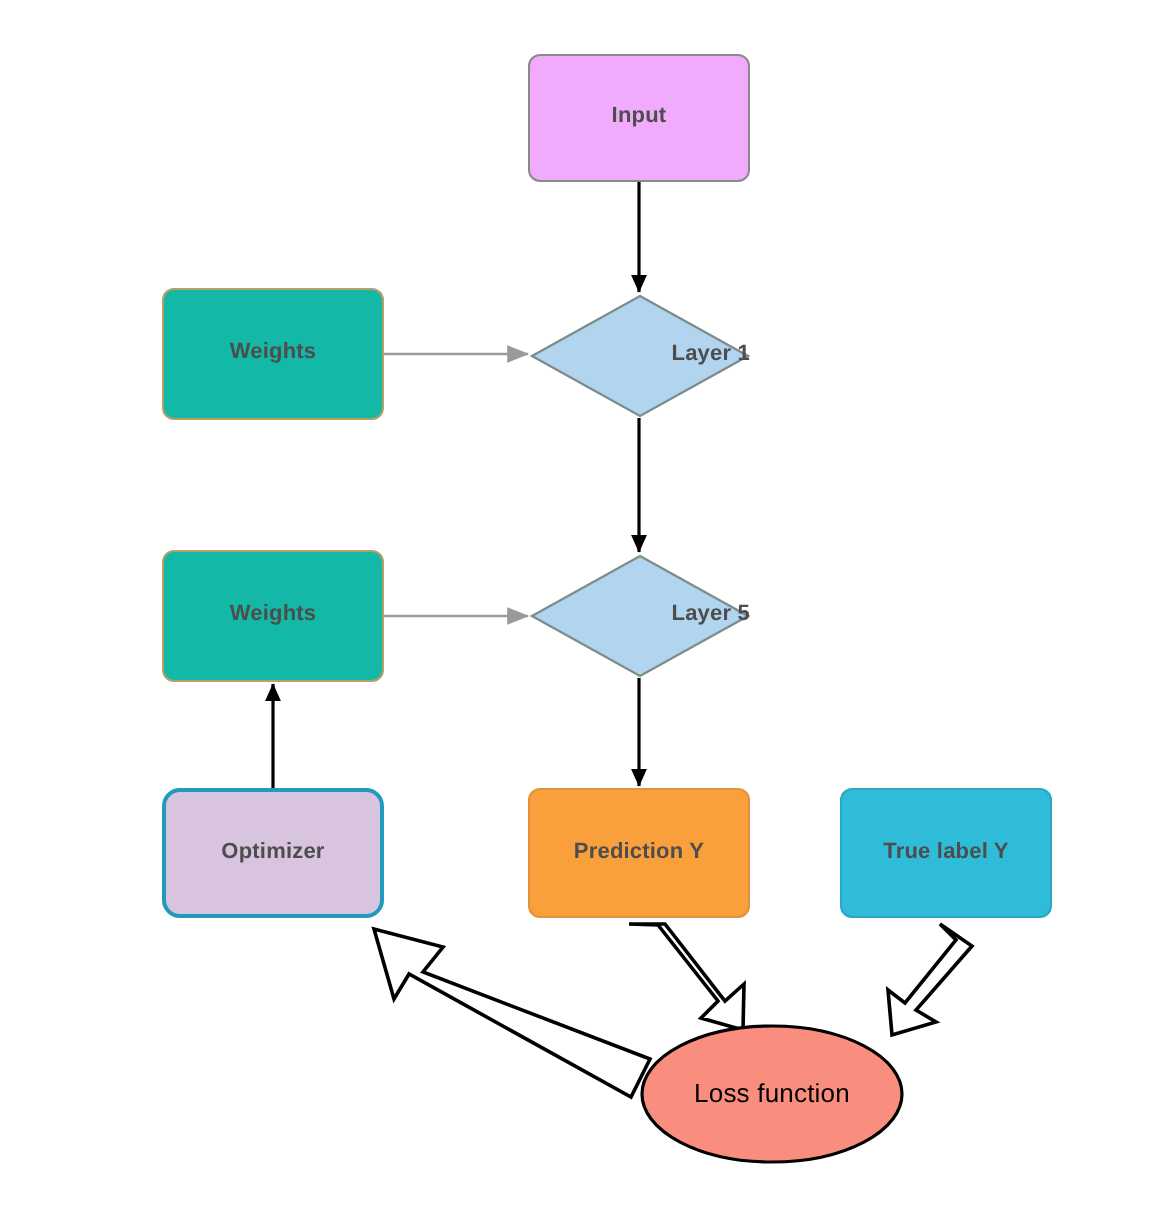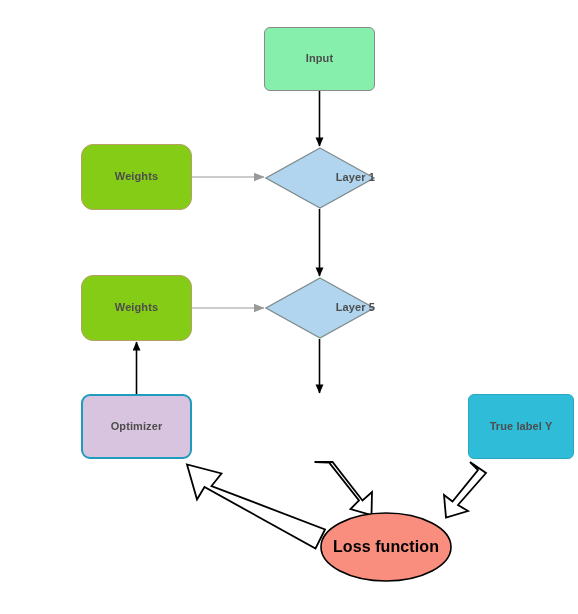--- a/index.html
+++ b/index.html
@@ -41,41 +41,39 @@
     letter-spacing: 0.1px;
     line-height: 1.2;
     user-select: none;
   }
   .box {
     border-radius: 6px;
     border-style: solid;
     border-width: 1px;
   }
   .box-input {
-    background: #86efac;
+    background: #f0abfc;
     border-color: #8a8a8a;
   }
   .box-weights {
-    background: #84cc16;
+    background: #14b8a6;
     border-color: #b5a068;
-    border-radius: 12px;
   }
   .box-optimizer {
     background: #d8c4de;
     border-color: #1f9bbd;
     border-width: 2px;
   }
   .box-prediction {
     background: #f9a03c;
     border-color: #e3913a;
   }
   .box-truelabel {
     background: #2fbcd9;
     border-color: #2aa7c2;
-    margin-left: 48px;
   }
   .diamond-wrap {
     position: absolute;
   }
   .diamond-wrap svg {
     position: absolute;
     left: 0;
     top: 0;
   }
   .diamond-label {
@@ -100,23 +98,23 @@
     position: absolute;
     left: 0;
     top: 0;
     width: 100%;
     height: 100%;
     display: flex;
     align-items: center;
     justify-content: center;
   }
   .ellipse-label .node-label {
-    font-weight: bold;
+    font-weight: normal;
     color: #000000;
-    font-size: 16px;
+    font-size: 13px;
   }
 </style>
 </head>
 <body>
 
 <div id="canvas">
 
   <svg id="edge-layer" width="578" height="614" viewBox="0 0 578 614" xmlns="http://www.w3.org/2000/svg">
     <defs>
       <marker id="arrow-black" markerWidth="10" markerHeight="10" refX="8.6" refY="4" orient="auto" markerUnits="userSpaceOnUse">
@@ -173,20 +171,23 @@
     </svg>
     <div class="diamond-label">
       <span class="node-label">Layer 5</span>
     </div>
   </div>
 
   <div class="node box box-optimizer" style="left:81px; top:394px; width:111px; height:65px;border-radius:9px;">
     <span class="node-label">Optimizer</span>
   </div>
 
+  <div class="node box box-prediction" style="left:264px; top:394px; width:111px; height:65px;">
+    <span class="node-label">Prediction Y</span>
+  </div>
 
   <div class="node box box-truelabel" style="left:420px; top:394px; width:106px; height:65px;">
     <span class="node-label">True label Y</span>
   </div>
 
   <div class="ellipse-wrap" style="left:320px; top:512px; width:132px; height:70px;">
     <svg width="132" height="70" viewBox="0 0 132 70" xmlns="http://www.w3.org/2000/svg">
       <ellipse cx="66" cy="35" rx="65" ry="34" fill="#f98e7e" stroke="#000000" stroke-width="1.6"></ellipse>
     </svg>
     <div class="ellipse-label">

